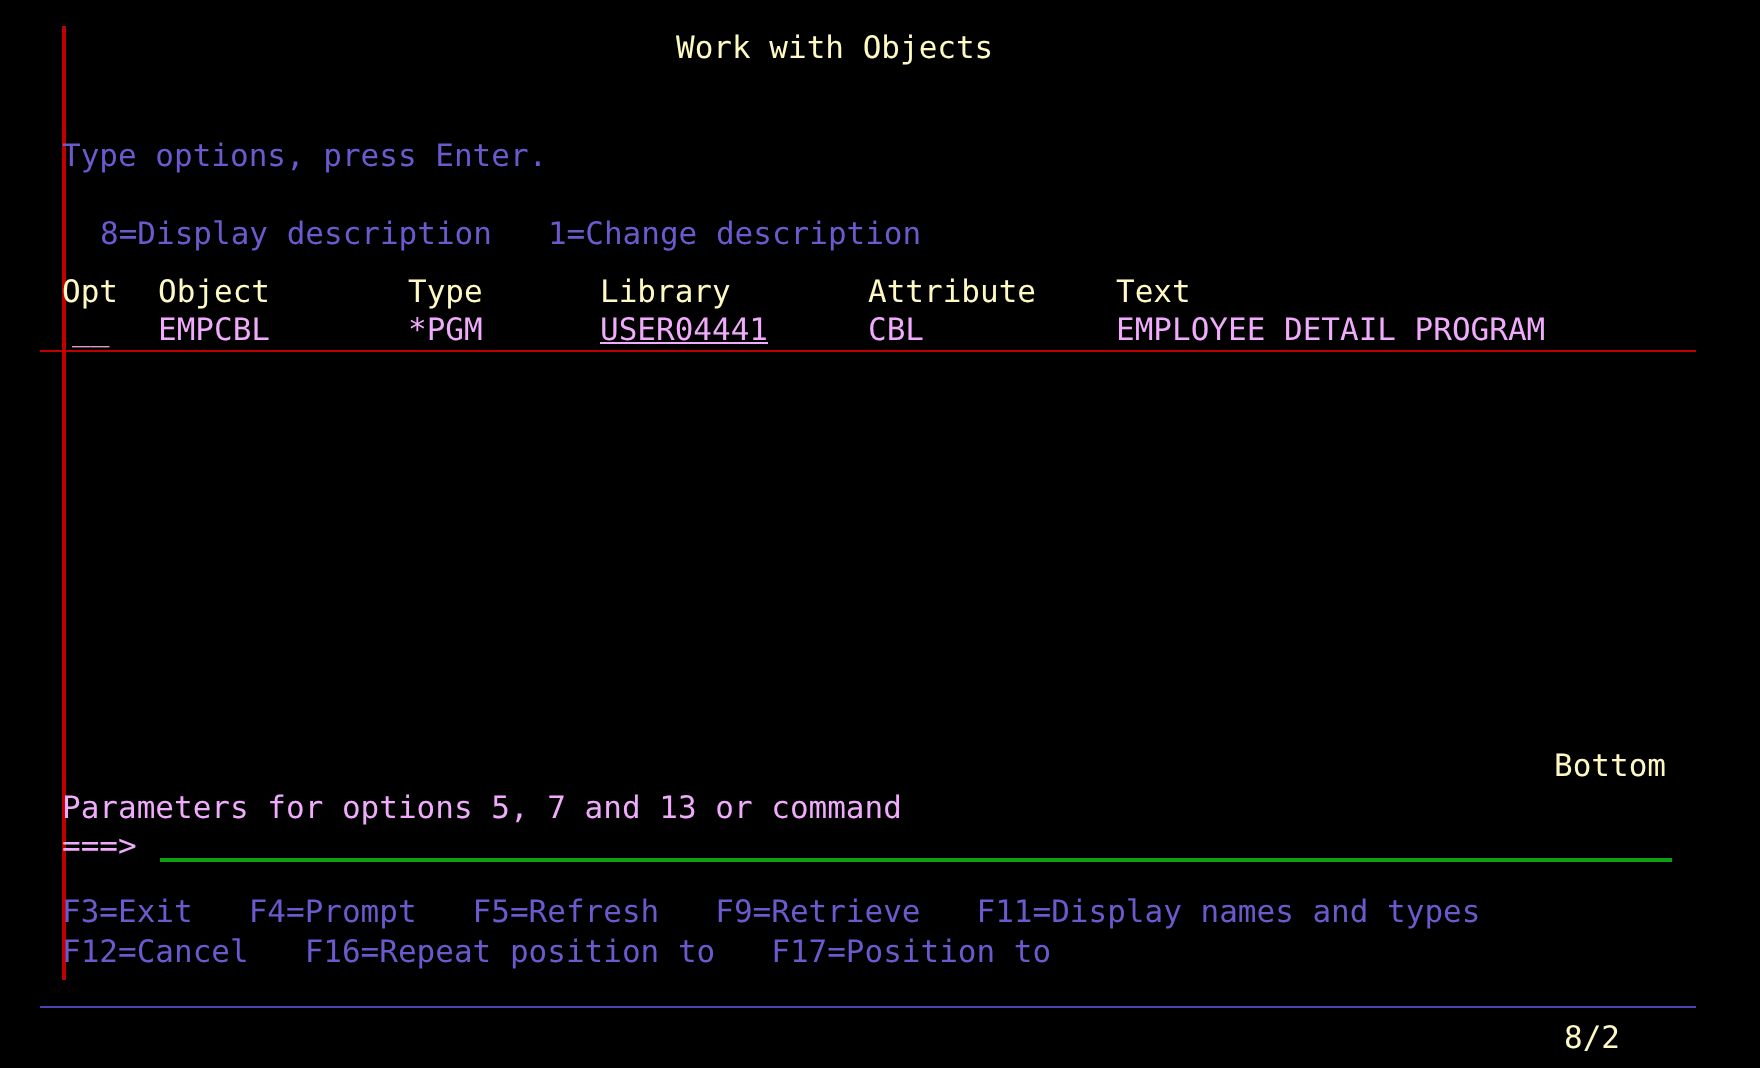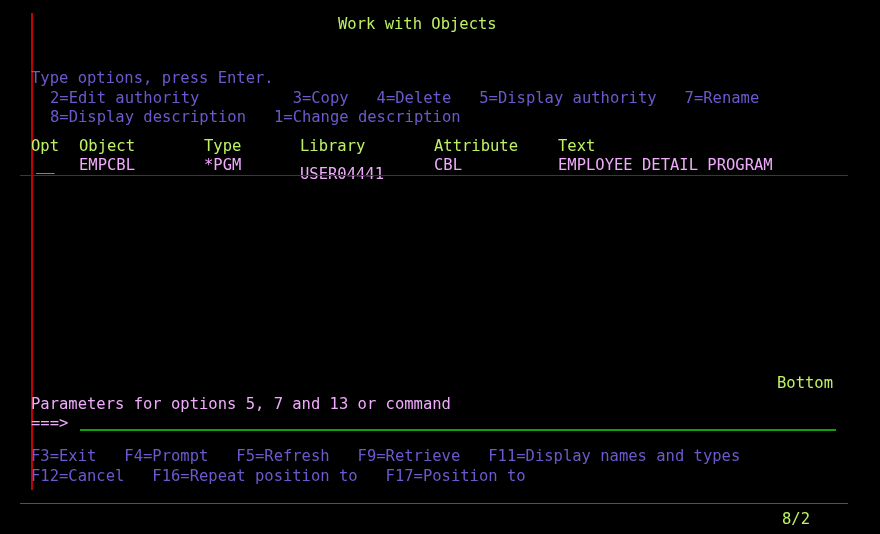--- a/index.html
+++ b/index.html
@@ -25,21 +25,21 @@
   
   .cell {
     position: absolute;
     white-space: pre;
     font-size: 15.5px;
     line-height: 19px;
     letter-spacing: 0px;
     font-family: "DejaVu Sans Mono", "Liberation Mono", monospace;
   }
 
-  .c-white  { color: #bef264; }
+  .c-white  { color: #fef9c3; }
   .c-blue   { color: #6a5acd; margin-top: 12px; }
   .c-green  { color: #f0abfc; }
 
   
   .rule-h { position: absolute; height: 1px; }
   .rule-v { position: absolute; width: 2px; }
   .r-red   { background: #c00000; }
   .r-blue  { background: #4b42b5; }
 
   
@@ -62,35 +62,34 @@
 </head>
 <body>
 
 <div id="screen">
 
   <div class="rule-v r-red" style="left:31px; top:13px; height:477px;"></div>
 
   <div class="cell c-white" style="left:338px; top:15px;">Work with Objects</div>
 
   <div class="cell c-blue" style="left:31px; top:57px;">Type options, press Enter.</div>
-  <div class="cell c-blue" style="left:50px; top:77px;">2=Edit authority          3=Copy   4=Delete   5=Display authority   7=Rename</div>
   <div class="cell c-blue" style="left:50px; top:96px;">8=Display description   1=Change description</div>
 
   <div class="cell c-white" style="left:31px; top:137px;">Opt</div>
   <div class="cell c-white" style="left:79px; top:137px;">Object</div>
   <div class="cell c-white" style="left:204px; top:137px;">Type</div>
   <div class="cell c-white" style="left:300px; top:137px;text-align:center;">Library</div>
   <div class="cell c-white" style="left:434px; top:137px;">Attribute</div>
   <div class="cell c-white" style="left:558px; top:137px;">Text</div>
 
   <div>
     <div class="optfield" style="left:36px; top:156px;">__</div>
     <div class="cell c-green" style="left:79px; top:156px;">EMPCBL</div>
     <div class="cell c-green" style="left:204px; top:156px;">*PGM</div>
-    <div class="cell c-green" style="left:300px; top:165px;">USER04441</div>
+    <div class="cell c-green" style="left:300px; top:156px;text-decoration:underline;">USER04441</div>
     <div class="cell c-green" style="left:434px; top:156px;">CBL</div>
     <div class="cell c-green" style="left:558px; top:156px;">EMPLOYEE DETAIL PROGRAM</div>
   </div>
 
   <div class="rule-h r-red" style="left:20px; top:175px; width:828px;"></div>
 
   <div class="cell c-white" style="left:777px; top:374px;">Bottom</div>
 
   <div class="cell c-green" style="left:31px; top:395px;">Parameters for options 5, 7 and 13 or command</div>
   <div class="cell c-green" style="left:31px; top:414px;">===&gt;</div>

